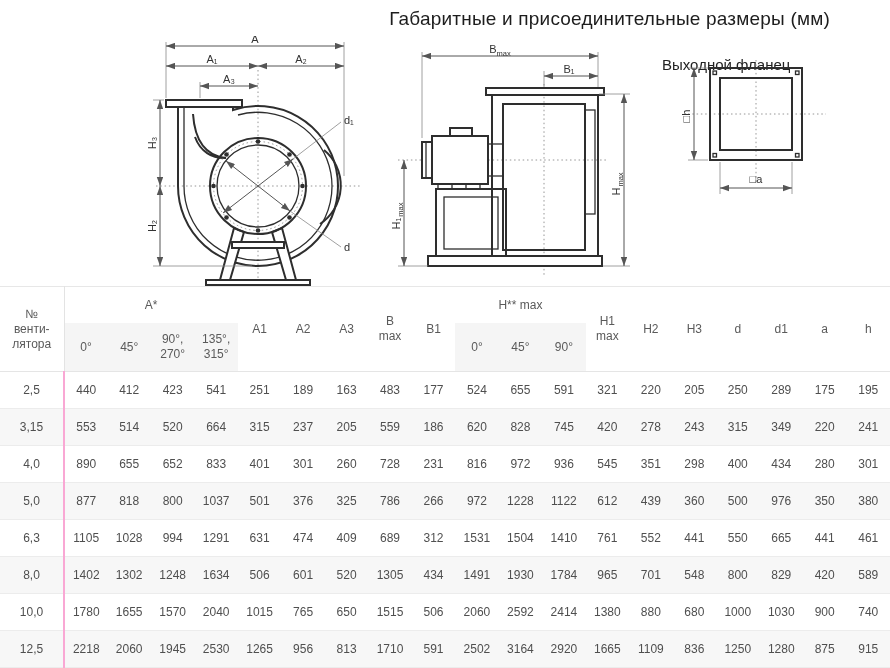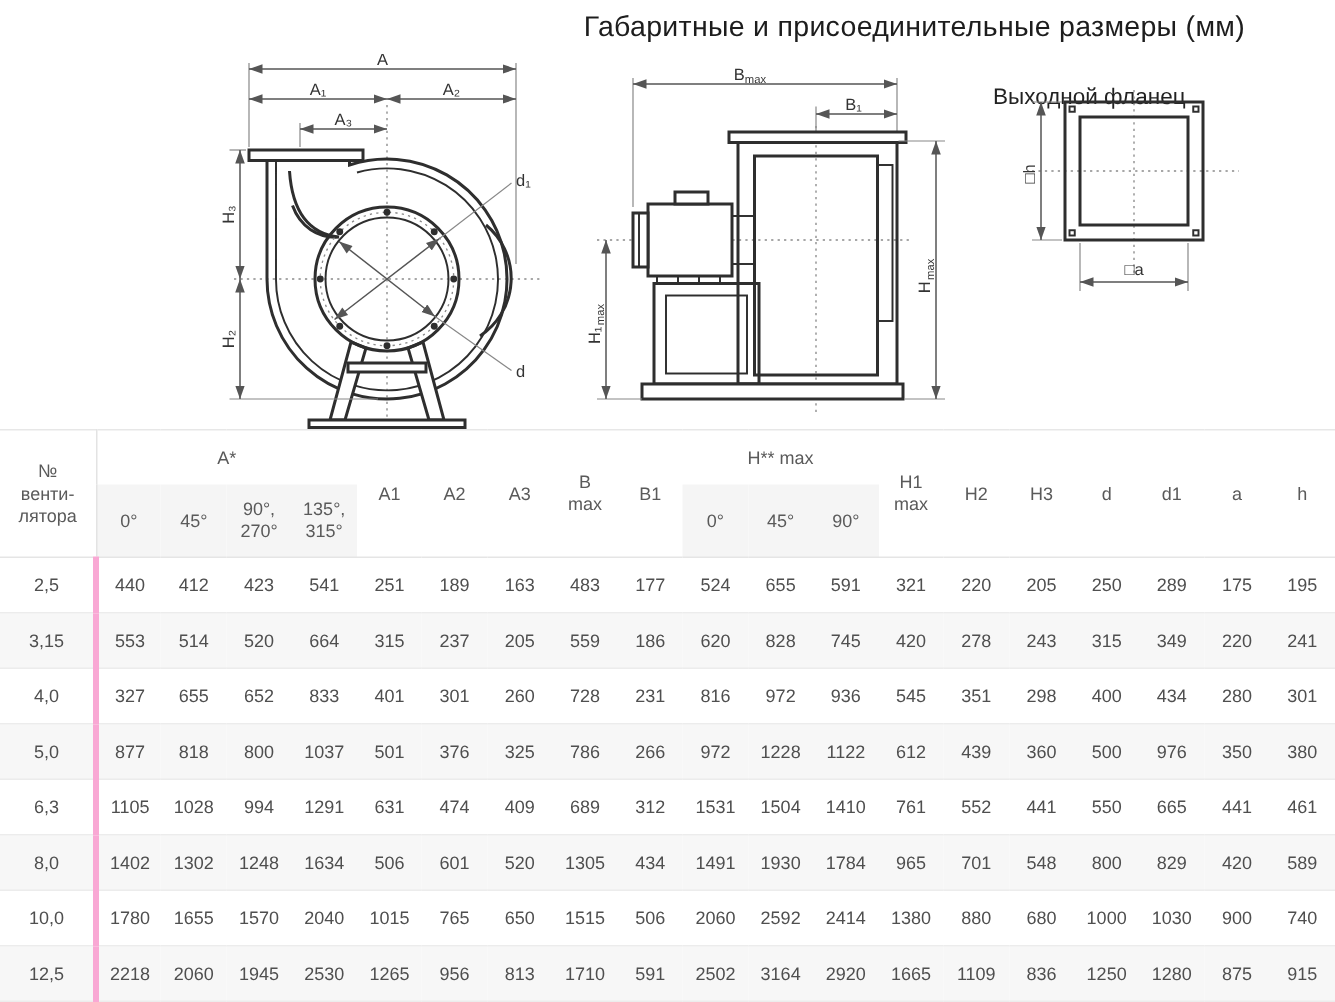--- a/index.html
+++ b/index.html
@@ -38,21 +38,21 @@
   }
   table.dims thead th{color:#5a5a5a;}
   thead tr.r1 th{height:36px;}
   thead tr.r2 th{height:48px;}
   th.sub{background:#f5f5f5;}
   th.fan-head{border-right:1px solid #e3e3e3;}
   thead tr.r2{border-bottom:1px solid #e5e5e5;}
   tbody td{height:36px;}
   tbody tr{border-bottom:1px solid #ececec;}
   tbody tr:nth-child(even){background:#f7f7f7;}
-  tbody td.fan-col{border-right:4px solid #f9a8d4;}
+  tbody td.fan-col{border-right:2px solid #f9a8d4;}
 </style>
 </head>
 <body>
 
 <div class="page-title">Габаритные и присоединительные размеры (мм)</div>
 
 <div class="drawings">
 
   <svg class="svg-box" style="left:148px;top:36px" width="220" height="250" viewBox="0 0 220 250">
     <defs>
@@ -262,21 +262,21 @@
         <td>420</td>
         <td>278</td>
         <td>243</td>
         <td>315</td>
         <td>349</td>
         <td>220</td>
         <td>241</td>
       </tr>
       <tr>
         <td class="fan-col">4,0</td>
-        <td>327</td>
+        <td>890</td>
         <td>655</td>
         <td>652</td>
         <td>833</td>
         <td>401</td>
         <td>301</td>
         <td>260</td>
         <td>728</td>
         <td>231</td>
         <td>816</td>
         <td>972</td>

